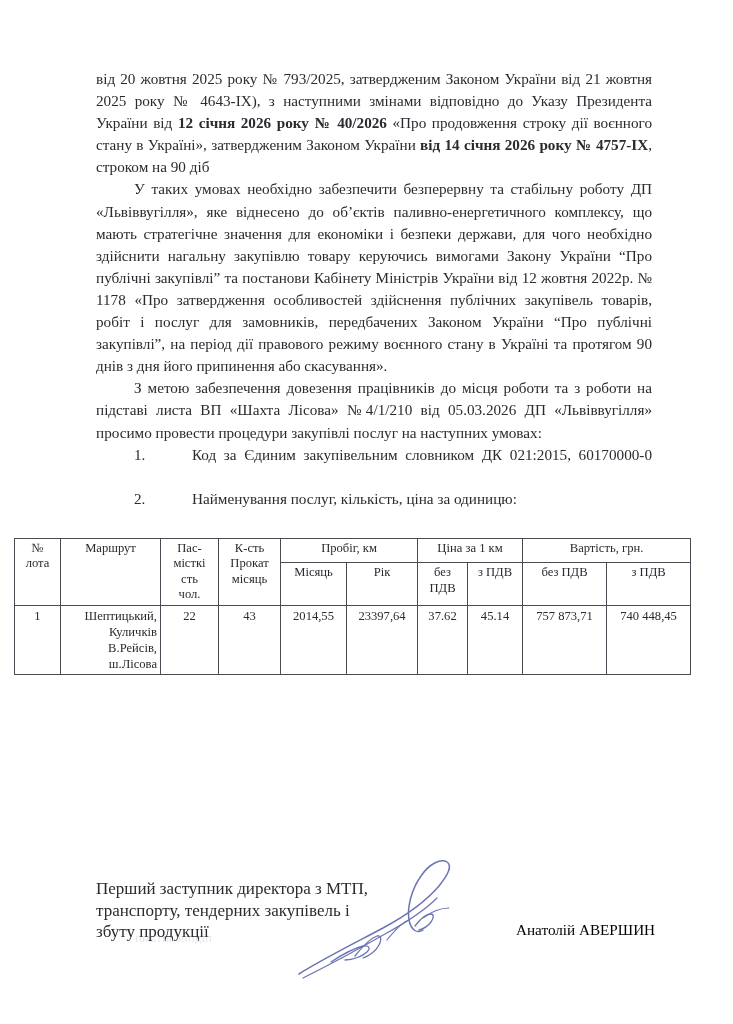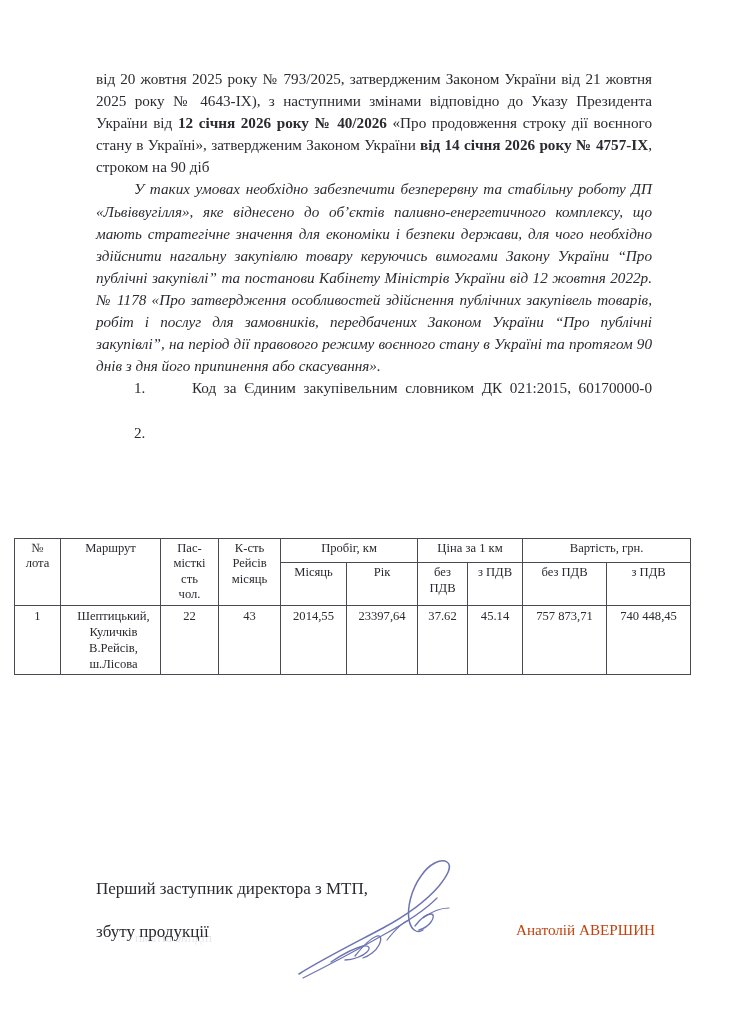--- a/index.html
+++ b/index.html
@@ -29,21 +29,20 @@
   p.body-text {
     margin: 0;
     font-size: 15.2px;
     line-height: 22.1px;
     text-align: justify;
     text-justify: inter-word;
     color: #2a2a30;
   }
   p.body-text.indent {
     text-indent: 38px;
-    font-style: italic;
   }
   .b { font-weight: bold; }
 
   
   .numbered-list {
     margin: 0;
     padding: 0;
     list-style: none;
     font-size: 15.2px;
     line-height: 22.1px;
@@ -96,21 +95,21 @@
     padding: 2px 3px;
     text-align: center;
     vertical-align: top;
     font-weight: normal;
     line-height: 15.4px;
   }
   table.main-table th.h-top {
     vertical-align: top;
   }
   table.main-table td.route {
-    text-align: center;
+    text-align: right;
     padding-left: 9px;
     line-height: 16px;
   }
   table.main-table td.datacell {
     vertical-align: top;
     padding-top: 3px;
   }
 
   
   .footer-text {
@@ -137,21 +136,21 @@
     font-size: 17px;
     line-height: 21.5px;
     color: #2a2a30;
     width: 300px;
   }
   .sig-name {
     position: absolute;
     left: 420px;
     top: 43px;
     font-size: 15.2px;
-    color: #c2410c;
+    color: #000000;
     white-space: nowrap;
   }
   .sig-ink {
     position: absolute;
     left: 195px;
     top: -22px;
     width: 260px;
     height: 130px;
     pointer-events: none;
   }
@@ -177,28 +176,30 @@
 <div class="page">
 
   <div class="content">
 
     <p class="body-text">
       <span>від 20 жовтня 2025 року № 793/2025, затвердженим Законом України від 21 жовтня 2025 року № 4643-IX), з наступними змінами відповідно до Указу Президента України від </span><span class="b">12 січня 2026 року № 40/2026</span><span> «Про продовження строку дії воєнного стану в Україні», затвердженим Законом України </span><span class="b">від 14 січня 2026 року № 4757-IX</span><span>, строком на 90 діб</span>
     </p>
 
     <p class="body-text indent">У таких умовах необхідно забезпечити безперервну та стабільну роботу ДП «Львіввугілля», яке віднесено до об’єктів паливно-енергетичного комплексу, що мають стратегічне значення для економіки і безпеки держави, для чого необхідно здійснити нагальну закупівлю товару керуючись вимогами Закону України “Про публічні закупівлі” та постанови Кабінету Міністрів України від 12 жовтня 2022р. № 1178 «Про затвердження особливостей здійснення публічних закупівель товарів, робіт і послуг для замовників, передбачених Законом України “Про публічні закупівлі”, на період дії правового режиму воєнного стану в Україні та протягом 90 днів з дня його припинення або скасування».</p>
 
+    <p class="body-text indent">З метою забезпечення довезення працівників до місця роботи та з роботи на підставі листа ВП «Шахта Лісова» №4/1/210 від 05.03.2026 ДП «Львіввугілля» просимо провести процедури закупівлі послуг на наступних умовах:</p>
 
     <ul class="numbered-list">
       <li>
         <span class="num">1.</span>
         <span class="li-line just">Код за Єдиним закупівельним словником ДК 021:2015, 60170000-0</span>
       </li>
       <li>
         <span class="num">2.</span>
+        <span class="li-line">Найменування послуг, кількість, ціна за одиницю:</span>
       </li>
     </ul>
   </div>
 
   <div class="table-wrap">
     <table class="main-table">
       <colgroup>
         <col style="width:46px">
         <col style="width:100px">
         <col style="width:58px">
@@ -220,21 +221,21 @@
             <span>Маршрут</span>
           </th>
           <th class="h-top" rowspan="2">
             <span>Пас-</span><br>
             <span>місткі</span><br>
             <span>сть</span><br>
             <span>чол.</span>
           </th>
           <th class="h-top" rowspan="2">
             <span>К-сть</span><br>
-            <span>Рейсів</span><br>
+            <span>Прокат</span><br>
             <span>місяць</span>
           </th>
           <th colspan="2">Пробіг, км</th>
           <th colspan="2">Ціна за 1 км</th>
           <th colspan="2">Вартість, грн.</th>
         </tr>
         <tr>
           <th>Місяць</th>
           <th>Рік</th>
           <th>
@@ -267,21 +268,21 @@
       </tbody>
     </table>
   </div>
 
 
   <div class="ghost">підпис штамп</div>
 
   <div class="signature-block">
     <div class="sig-title">
       <span>Перший заступник директора з МТП,</span><br>
-      <br>
+      <span>транспорту, тендерних закупівель і</span><br>
       <span>збуту продукції</span>
     </div>
 
     <svg class="sig-ink" viewBox="0 0 260 130">
       <g fill="none" stroke="#6d74b4" stroke-linecap="round" stroke-linejoin="round">
         <path d="M8 118 C 30 104, 62 88, 92 72 C 118 58, 136 44, 148 30 C 156 20, 162 10, 156 6 C 150 2, 138 8, 130 20 C 120 34, 116 52, 118 64 C 120 74, 126 78, 132 74" stroke-width="1.5"></path>
         <path d="M12 122 C 36 110, 66 94, 94 78 C 116 66, 134 54, 146 42" stroke-width="1.2"></path>
         <path d="M40 106 C 52 98, 64 92, 72 90 C 78 89, 80 92, 76 96 C 72 100, 62 104, 54 104" stroke-width="1.3"></path>
         <path d="M64 100 C 72 90, 80 82, 86 80 C 90 79, 91 83, 88 89 C 85 95, 78 100, 72 102" stroke-width="1.3"></path>
         <path d="M96 84 C 104 74, 112 66, 118 64" stroke-width="1.2"></path>

